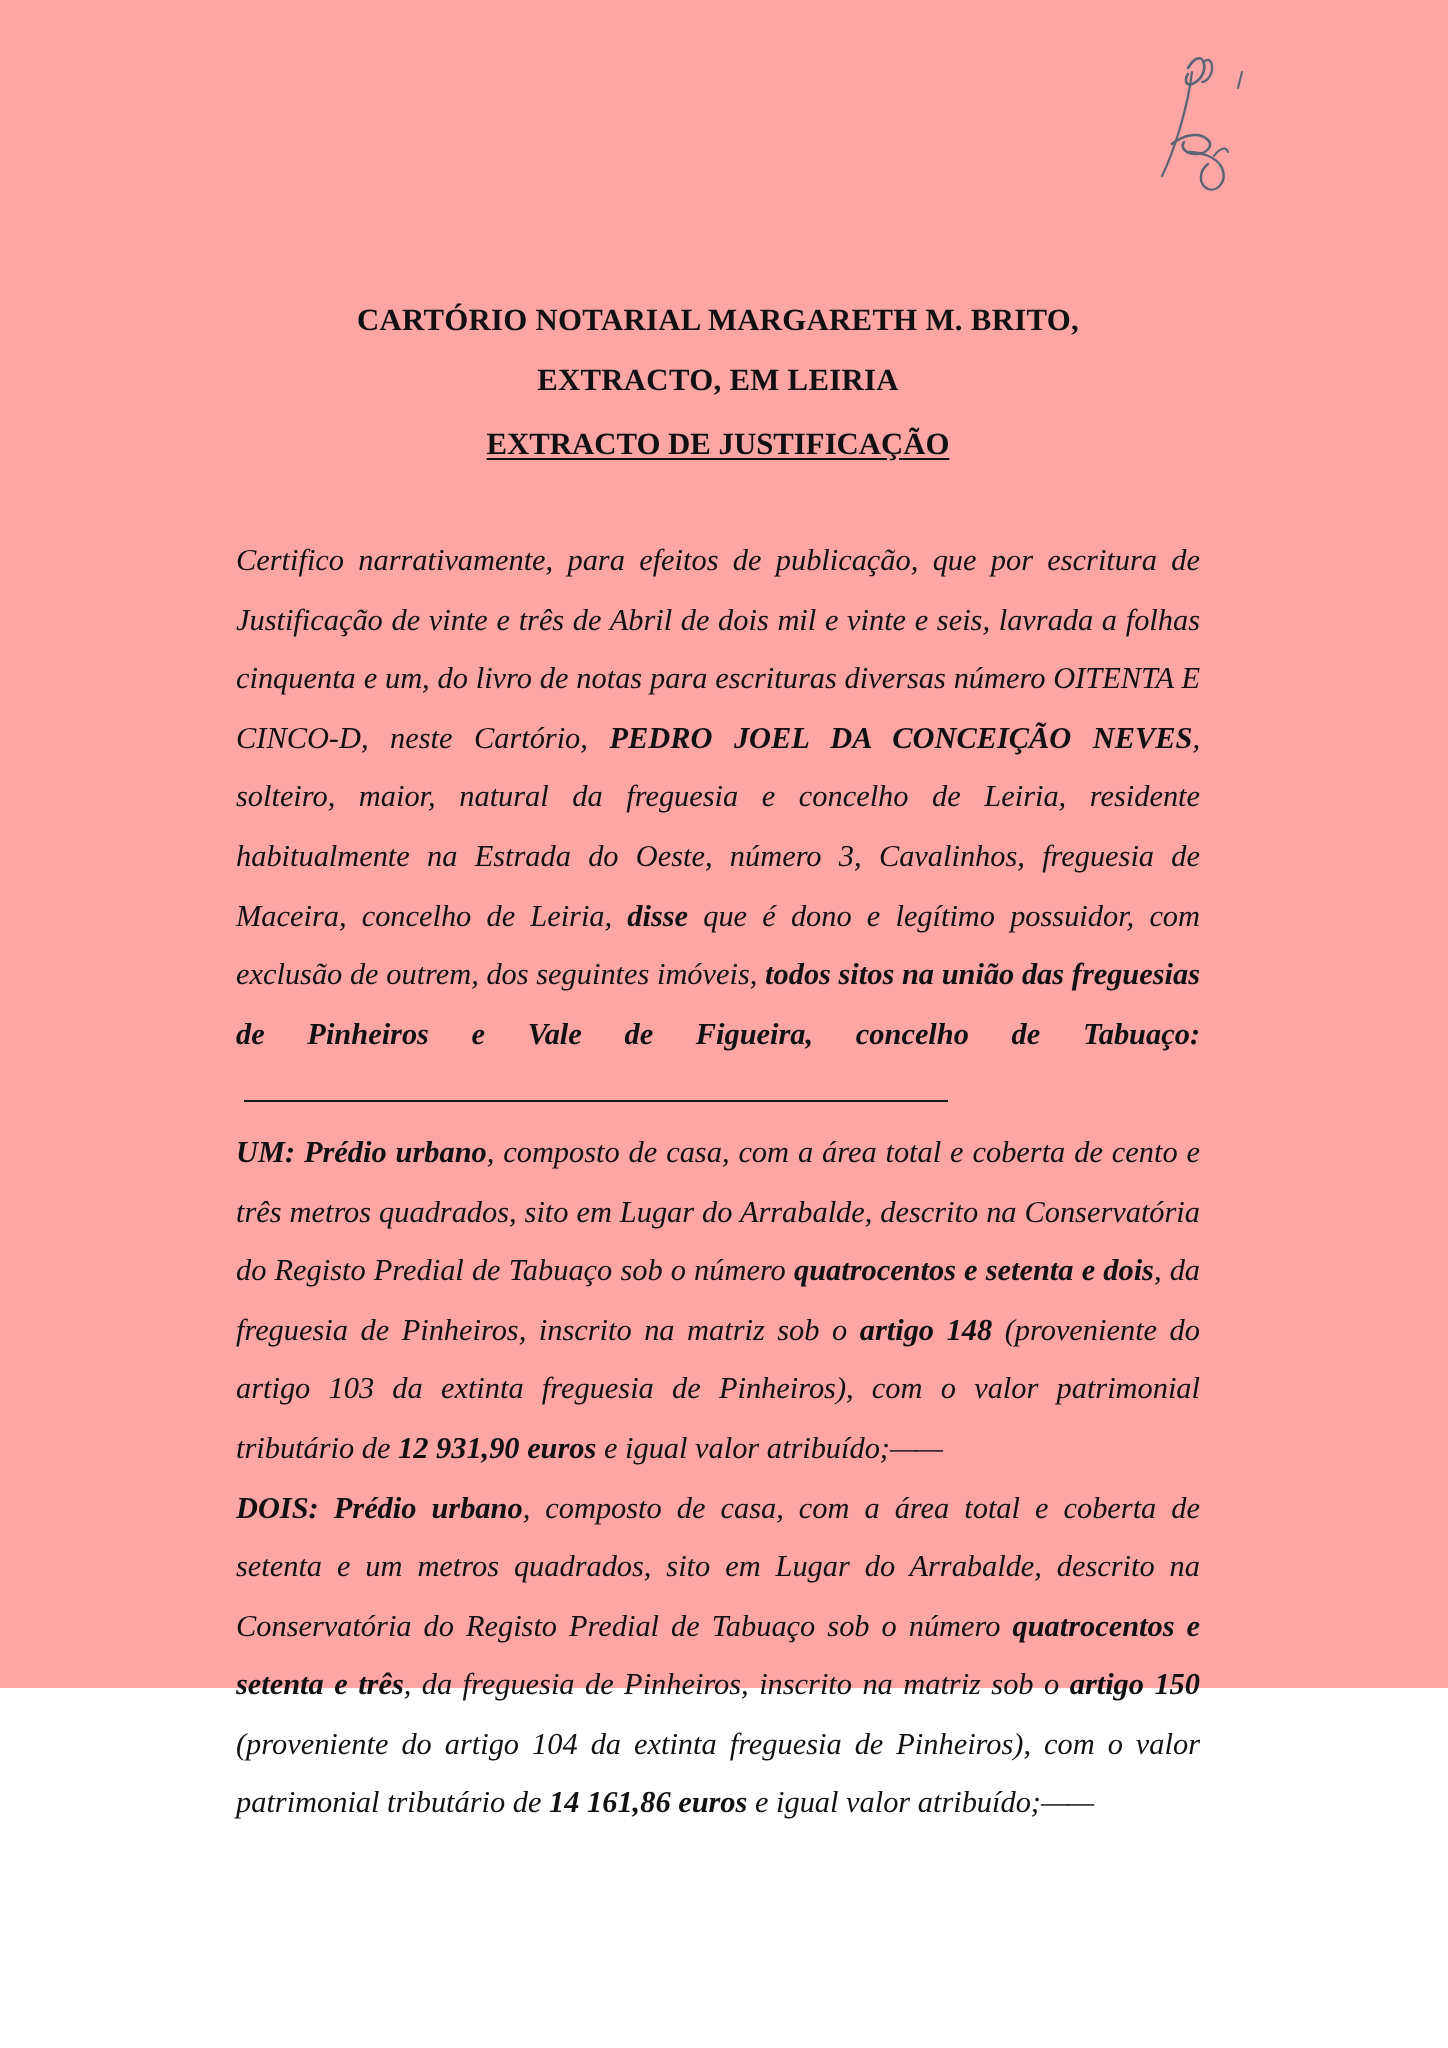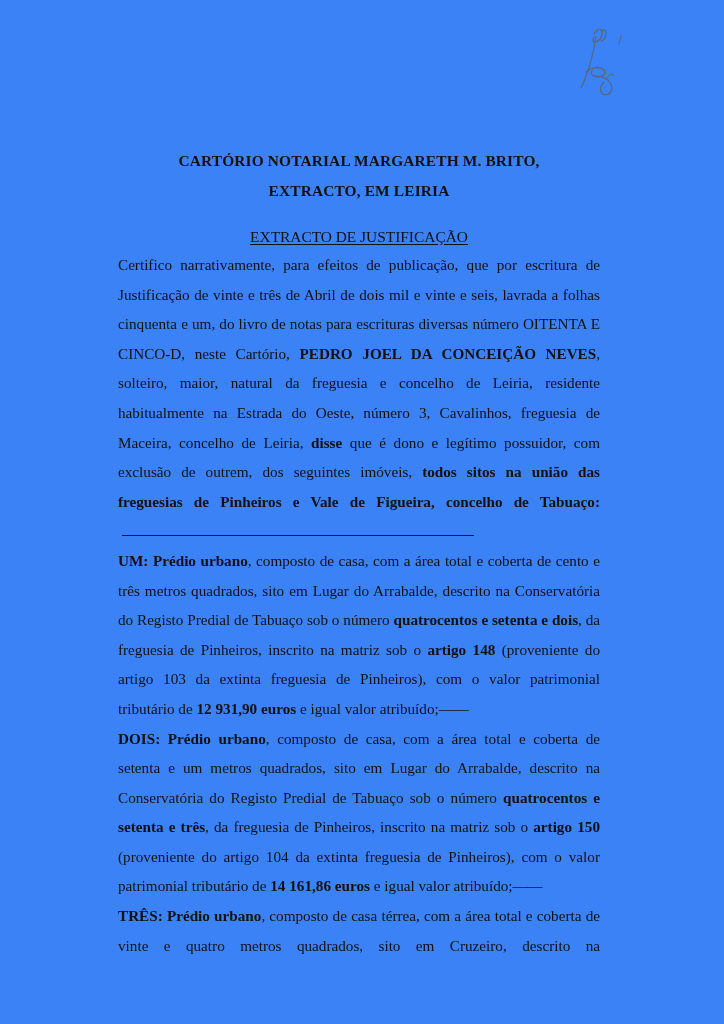--- a/index.html
+++ b/index.html
@@ -12,22 +12,22 @@
     height: 1024px;
     overflow: hidden;
     font-family: "Liberation Serif", "DejaVu Serif", serif;
     color: #111111;
     position: relative;
   }
 
   #page {
     position: relative;
     width: 724px;
-    height: 1024px;
-    background: #3b82f6;
+    height: 844px;
+    background: #fca5a5;
   }
 
   
   #signature-mark {
     position: absolute;
     left: 566px;
     top: 14px;
     width: 80px;
     height: 86px;
     pointer-events: none;
@@ -47,34 +47,35 @@
     text-align: center;
   }
   .head-line {
     font-weight: bold;
     font-size: 15.4px;
     letter-spacing: 0.15px;
     line-height: 30px;
     white-space: nowrap;
   }
   #doc-title {
-    font-weight: normal;
+    font-weight: bold;
     font-size: 15.4px;
     line-height: 30px;
     text-decoration: underline;
     text-underline-offset: 2px;
-    margin-top: 16px;
+    margin-top: 2px;
   }
 
   
   #body-text {
     position: absolute;
     left: 118px;
-    top: 250px;
+    top: 266px;
     width: 482px;
+    font-style: italic;
   }
   .para {
     font-size: 15.2px;
     line-height: 29.6px;
     text-align: justify;
     text-justify: inter-word;
     margin: 0;
     
   }
   .para.justify-all {
@@ -120,16 +121,15 @@
   </div>
 
   <div id="body-text">
 
     <p class="para"><span>Certifico narrativamente, para efeitos de publicação, que por escritura de Justificação de vinte e três de Abril de dois mil e vinte e seis, lavrada a folhas cinquenta e um, do livro de notas para escrituras diversas número OITENTA E CINCO-D, neste Cartório, </span><b>PEDRO JOEL DA CONCEIÇÃO NEVES</b><span>, solteiro, maior, natural da freguesia e concelho de Leiria, residente habitualmente na Estrada do Oeste, número 3, Cavalinhos, freguesia de Maceira, concelho de Leiria, </span><b>disse</b><span> que é dono e legítimo possuidor, com exclusão de outrem, dos seguintes imóveis, </span><b>todos sitos na união das freguesias de Pinheiros e Vale de Figueira, concelho de Tabuaço</b><b>:</b><span class="fill-rule"></span></p>
 
     <p class="para"><b>UM:</b><b> Prédio urbano</b><span>, composto de casa, com a área total e coberta de cento e três metros quadrados, sito em Lugar do Arrabalde, descrito na Conservatória do Registo Predial de Tabuaço sob o número </span><b>quatrocentos e setenta e dois</b><span>, da freguesia de Pinheiros, inscrito na matriz sob o </span><b>artigo 148</b><span> (proveniente do artigo 103 da extinta freguesia de Pinheiros), com o valor patrimonial tributário de </span><b>12 931,90 euros</b><span> e igual valor atribuído;</span><span class="dash-run">——</span></p>
 
     <p class="para"><b>DOIS:</b><b> Prédio urbano</b><span>, composto de casa, com a área total e coberta de setenta e um metros quadrados, sito em Lugar do Arrabalde, descrito na Conservatória do Registo Predial de Tabuaço sob o número </span><b>quatrocentos e setenta e três</b><span>, da freguesia de Pinheiros, inscrito na matriz sob o </span><b>artigo 150</b><span> (proveniente do artigo 104 da extinta freguesia de Pinheiros), com o valor patrimonial tributário de </span><b>14 161,86 euros</b><span> e igual valor atribuído;</span><span class="dash-run">——</span></p>
 
-    <p class="para justify-all"><b>TRÊS:</b><b> Prédio urbano</b><span>, composto de casa térrea, com a área total e coberta de vinte e quatro metros quadrados, sito em Cruzeiro, descrito na</span></p>
 
   </div>
 </div>
 
 </body></html>

